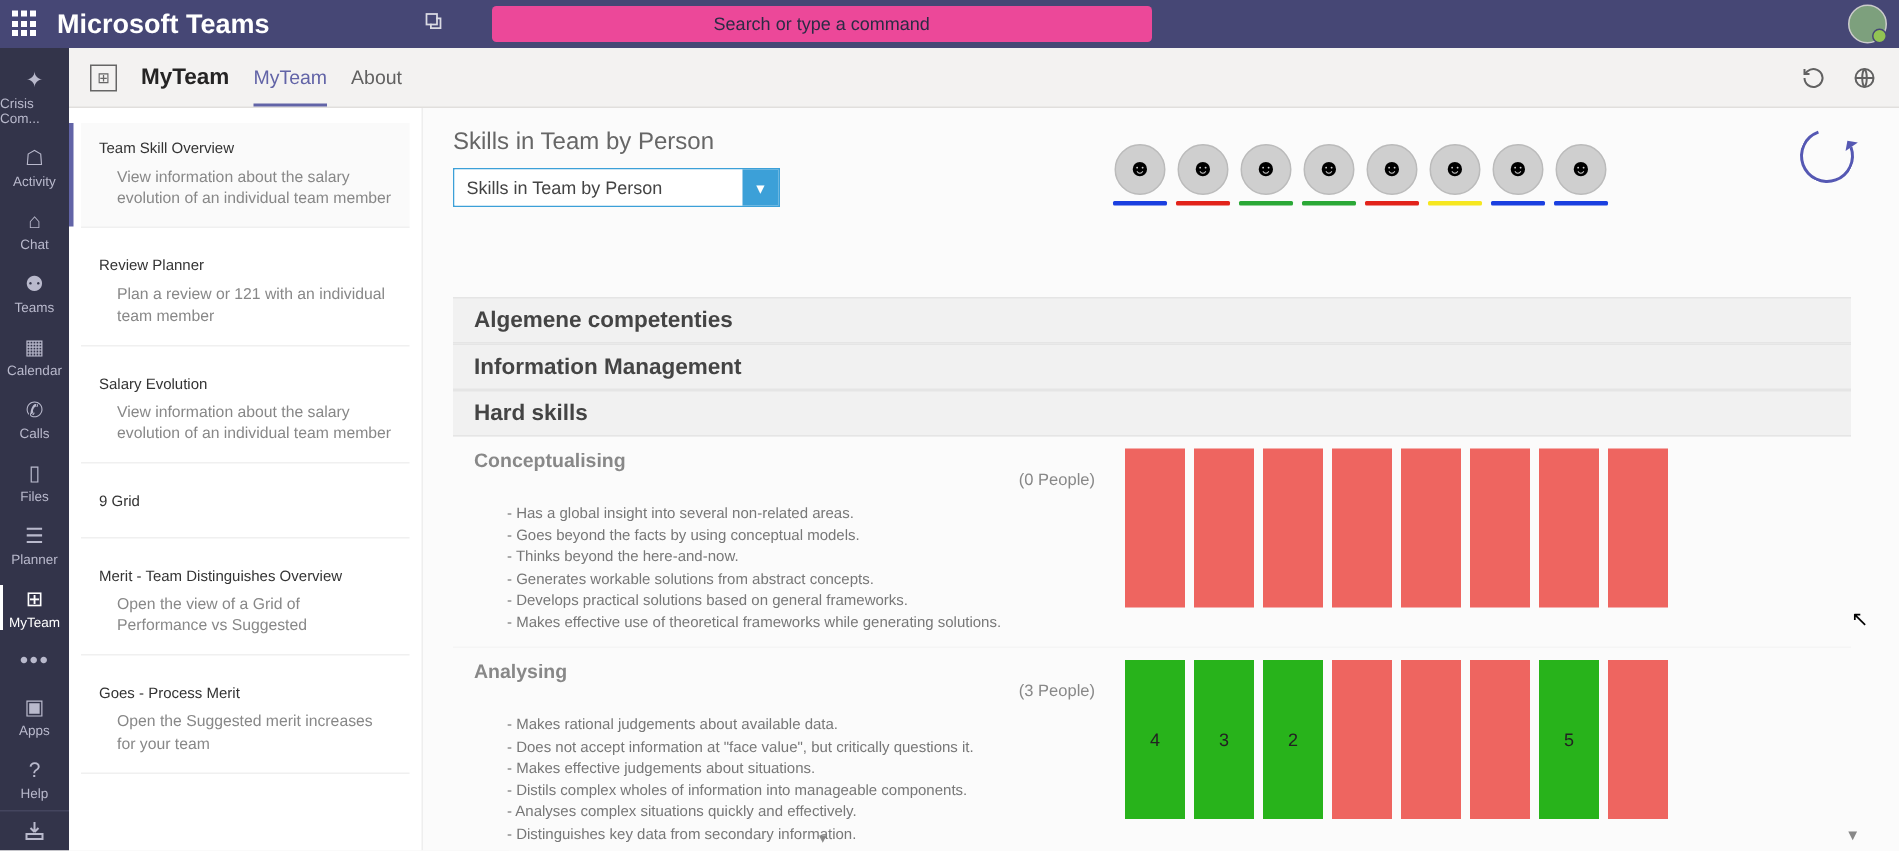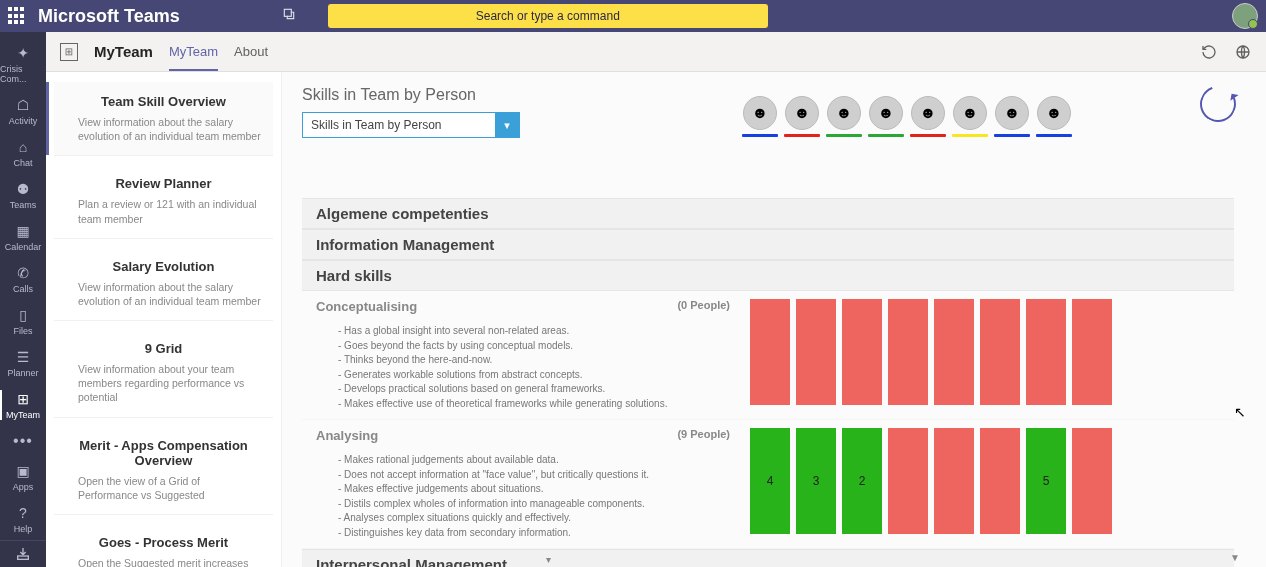--- a/index.html
+++ b/index.html
@@ -10,21 +10,21 @@
   .topbar {
     height: 32px; background: #464775; color: #fff;
     display: flex; align-items: center; padding: 0 8px; gap: 12px;
   }
   .waffle { width: 18px; height: 18px; display:flex; flex-wrap:wrap; gap:2px; cursor:pointer;}
   .waffle span { width:4px; height:4px; background:#fff; }
   .brand { font-size: 18px; font-weight: 600; text-align: center; }
   .popout { margin-left: 90px; opacity:.8; cursor:pointer; }
   .searchbar {
     margin-left: 20px; flex: 1; max-width: 700px; height: 24px;
-    background: #fde047; border-radius: 3px; display:flex; align-items:center; justify-content:center;
+    background: #ec4899; border-radius: 3px; display:flex; align-items:center; justify-content:center;
     color:#2b2b45; font-size:12px;
   }
   .topbar .spacer { flex:1; }
   .avatar-top { width:26px; height:26px; border-radius:50%; background:#7da07d; position:relative; border:1px solid #ccc;}
   .avatar-top::after{content:""; position:absolute; right:-1px; bottom:-1px; width:8px;height:8px;border-radius:50%; background:#92c353; border:1px solid #464775;}
 
   
   .leftrail {
     position:absolute; top:32px; left:0; bottom:0; width:46px;
     background:#33344a; color:#b9b9cc; display:flex; flex-direction:column; align-items:center; padding-top:6px;
@@ -57,21 +57,21 @@
   .sidecol {
     width:236px; background:#fff; border-right:1px solid #eee; overflow-y:auto; padding:10px 0;
     scrollbar-width:thin;
   }
   .sidecol::-webkit-scrollbar{width:8px;} .sidecol::-webkit-scrollbar-thumb{background:#ccc;border-radius:4px;}
   .navcard {
     margin:0 8px 8px 8px; padding:12px 12px; border-bottom:1px solid #f0f0f0; cursor:pointer; position:relative;
   }
   .navcard.active { background:#fafafa; }
   .navcard.active::before{content:"";position:absolute;left:-8px;top:0;bottom:0;width:3px;background:#6264a7;}
-  .navcard h4{font-size:13px; color:#333; font-weight:700; margin-bottom:6px;text-align:center;}
+  .navcard h4{font-size:10px; color:#333; font-weight:400; margin-bottom:6px;}
   .navcard p{font-size:10.5px; color:#888; line-height:1.35;margin-left:12px;}
 
   .maincol { flex:1; overflow:hidden; position:relative; background:#fbfbfb;}
   .main-inner { position:absolute; inset:0; overflow-y:auto; padding:14px 32px 20px 20px;}
   .main-inner::-webkit-scrollbar{width:10px;} .main-inner::-webkit-scrollbar-thumb{background:#c8c8c8;border-radius:5px;}
 
   .page-title { font-size:16px; color:#666; margin-bottom:8px;}
   .selectlabel { font-size:11px; color:#666; margin-bottom:4px;}
   .dd { display:inline-flex; border:1px solid #3ca0d8; height:26px; width:218px; align-items:stretch;}
   .dd .ddtext { flex:1; padding:0 8px; font-size:12px; color:#444; display:flex; align-items:center; background:#fff;}
@@ -90,22 +90,22 @@
 
   .section-wrap { margin-top:60px; }
   .section-hdr {
     background:#f1f1f1; border-top:1px solid #e5e5e5; border-bottom:1px solid #e5e5e5;
     padding:6px 14px; font-weight:700; color:#444;
   }
   .sh1{font-size:15px;} .sh2{font-size:15px;} .sh3{font-size:15px;}
 
   .skill-block { display:flex; padding:8px 0; border-bottom:1px solid #f5f5f5;}
   .skill-left { width:448px; padding-left:14px; }
-  .skill-name { font-size:13px; color:#888; font-weight:600; margin-bottom:10px; display:flex;}
-  .skill-name .count{ margin-left:auto; padding-right:20px; font-weight:700; font-size:11px; color:#888;}
+  .skill-name { font-size:13px; color:#888; font-weight:600; margin-bottom:10px; display:flex;flex-direction:column;}
+  .skill-name .count{ margin-left:auto; padding-right:20px; font-weight:400; font-size:11px; color:#888;}
   .skill-bullets { font-size:10px; color:#777; line-height:1.45; padding-left:22px;}
   .skill-cells { flex:1; display:flex; gap:6px; align-items:stretch; padding-right:60px;}
   .cell { flex:1; max-width:40px; min-width:36px; display:flex; align-items:center; justify-content:center; font-size:12px; color:#222; font-weight:500;}
   .cell.red { background:#ee6560;}
   .cell.green { background:#28b31b;}
   .skill-block.tall .cell{height:106px;}
 
   .pager { position:absolute; bottom:4px; right:26px; font-size:10px; color:#888; cursor:pointer;}
   .down-chev{ position:absolute; bottom:2px; left:264px; font-size:10px; color:#888;}
 
@@ -227,24 +227,23 @@
     <div class="navcard">
       <h4>Review Planner</h4>
       <p>Plan a review or 121 with an individual team member</p>
     </div>
     <div class="navcard">
       <h4>Salary Evolution</h4>
       <p>View information about the salary evolution of an individual team member</p>
     </div>
     <div class="navcard">
       <h4>9 Grid</h4>
-      <p>View information about your team members regarding performance vs potential</p>
-    </div>
-    <div class="navcard">
-      <h4>Merit - Apps Compensation Overview</h4>
+    </div>
+    <div class="navcard">
+      <h4>Merit - Team Distinguishes Overview</h4>
       <p>Open the view of a Grid of Performance vs Suggested</p>
     </div>
     <div class="navcard">
       <h4>Goes - Process Merit</h4>
       <p>Open the Suggested merit increases for your team</p>
     </div>
   </div>
 
   <div class="maincol">
     <div class="reload-big"></div>
@@ -320,21 +319,21 @@
             <div class="cell red"></div>
             <div class="cell red"></div>
             <div class="cell red"></div>
           </div>
         </div>
 
         <div class="skill-block tall">
           <div class="skill-left">
             <div class="skill-name">
               <span>Analysing</span>
-              <span class="count">(9 People)</span>
+              <span class="count">(3 People)</span>
             </div>
             <div class="skill-bullets">
               - <span>Makes rational judgements about available data.</span><br>
               - <span>Does not accept information at "face value", but critically questions it.</span><br>
               - <span>Makes effective judgements about situations.</span><br>
               - <span>Distils complex wholes of information into manageable components.</span><br>
               - <span>Analyses complex situations quickly and effectively.</span><br>
               - <span>Distinguishes key data from secondary information.</span>
             </div>
           </div>

